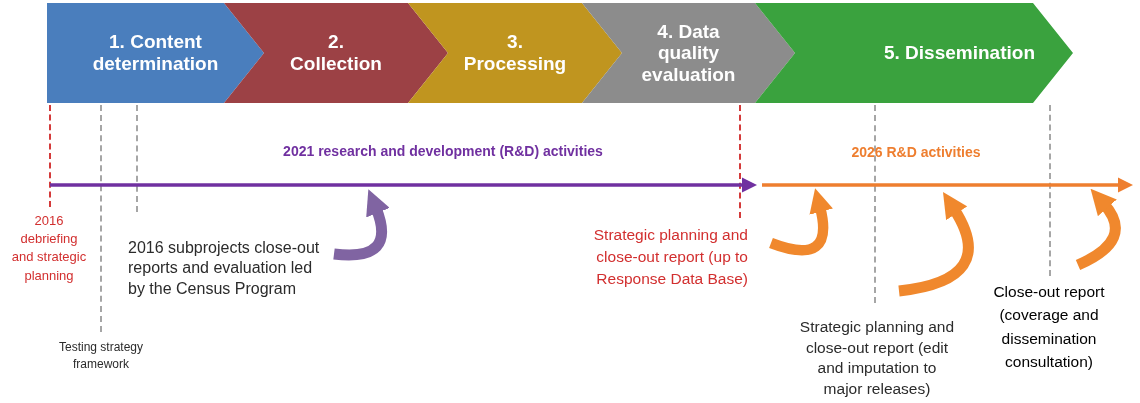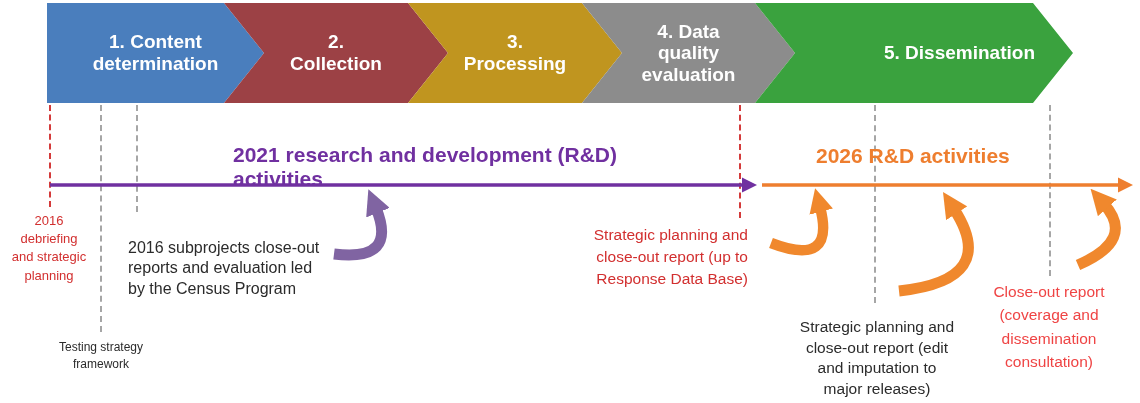--- a/index.html
+++ b/index.html
@@ -22,21 +22,21 @@
   #g-red-left{left:49px;top:105px;height:102px;}
   #g-gray-101{left:100px;top:105px;height:227px;}
   #g-gray-137{left:136px;top:105px;height:107px;}
   #g-red-740{left:739px;top:105px;height:113px;}
   #g-gray-875{left:874px;top:105px;height:198px;}
   #g-gray-1050{left:1049px;top:105px;height:171px;}
   
   svg.overlay{position:absolute;left:0;top:0;pointer-events:none;}
   svg.overlay path{fill:none;}
   
-  .sect-title{position:absolute;font-weight:bold;font-size:21px;text-align:left;white-space:pre-line;}
+  .sect-title{position:absolute;font-weight:bold;font-size:14px;text-align:center;white-space:pre-line;}
   #t2021{left:233px;top:143px;width:420px;}
   #t2026{left:816px;top:144px;width:200px;}
   
   .note{position:absolute;white-space:pre-line;}
   #a-debrief{left:0;top:212px;width:98px;text-align:center;font-size:13px;line-height:1.4;}
   #a-subproj{left:128px;top:214px;width:270px;text-align:left;font-size:16px;line-height:1.28;margin-top:24px;}
   #a-testing{left:21px;top:339px;width:160px;text-align:center;font-size:12px;line-height:1.38;}
   #a-sprdb{left:568px;top:224px;width:180px;text-align:right;font-size:15.5px;line-height:1.42;}
   #a-spedit{left:787px;top:317px;width:180px;text-align:center;font-size:15.5px;line-height:1.33;}
   #a-closeout{left:969px;top:280px;width:160px;text-align:center;font-size:15.5px;line-height:1.5;}
@@ -109,18 +109,18 @@
 by the Census Program</div>
   <div class="note" id="a-testing" style="color: rgb(43, 43, 43);">Testing strategy
 framework</div>
   <div class="note" id="a-sprdb" style="color: rgb(210, 47, 47);">Strategic planning and
 close-out report (up to
 Response Data Base)</div>
   <div class="note" id="a-spedit" style="color: rgb(43, 43, 43);">Strategic planning and
 close-out report (edit
 and imputation to
 major releases)</div>
-  <div class="note" id="a-closeout" style="color: #ef4444;">Close-out report
+  <div class="note" id="a-closeout" style="color: #000000;">Close-out report
 (coverage and
 dissemination
 consultation)</div>
 
 </div>
 
 </body></html>

